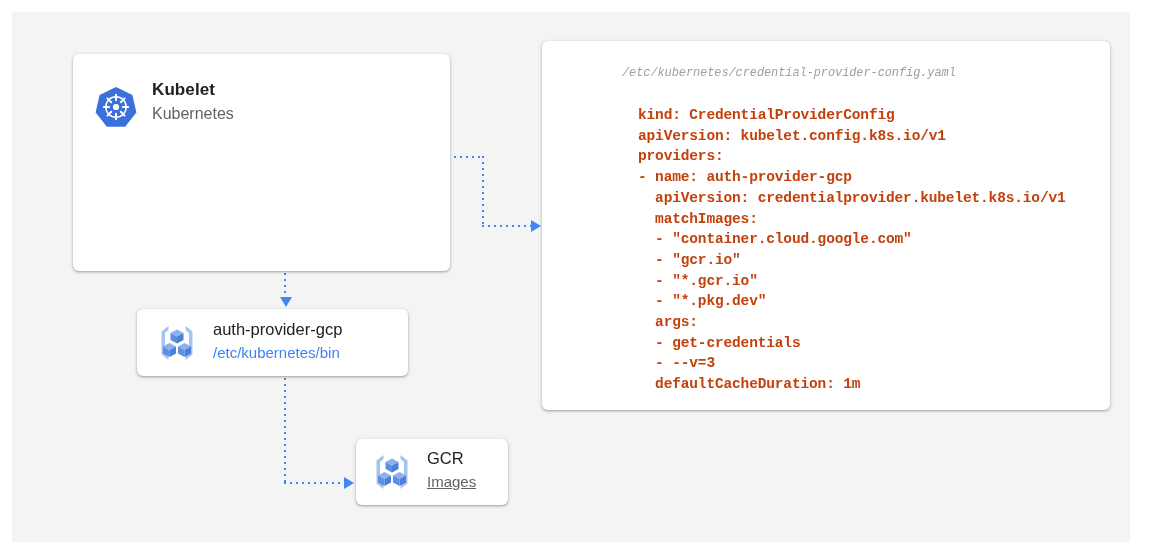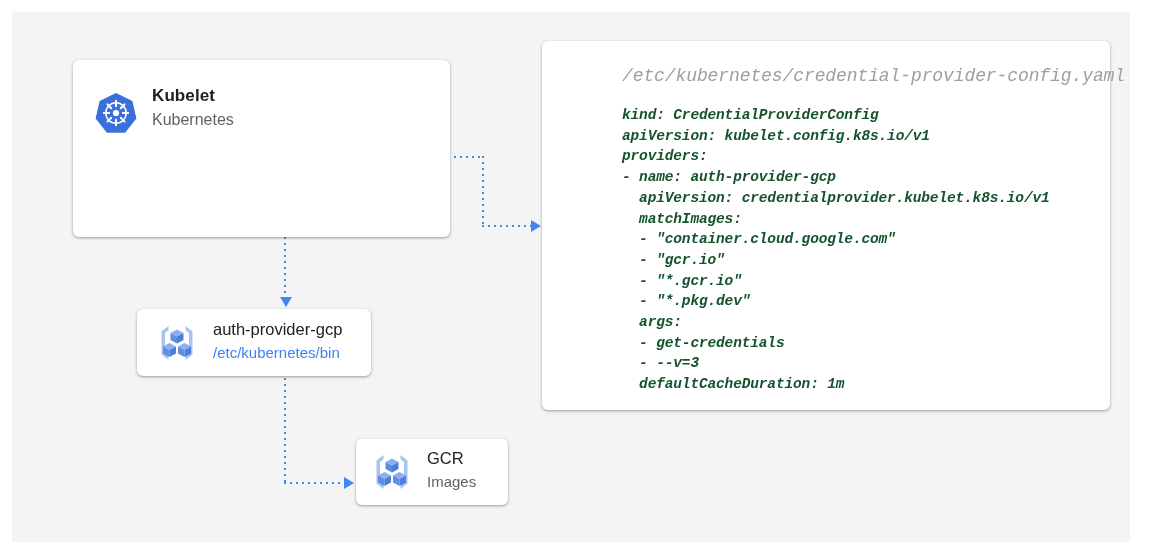--- a/index.html
+++ b/index.html
@@ -26,23 +26,23 @@
   .card {
     position: absolute;
     background: #ffffff;
     border-radius: 6px;
     box-shadow: 0 1px 2px rgba(60,64,67,0.30), 0 1px 3px 1px rgba(60,64,67,0.15);
   }
 
   
   #kubelet-card {
     left: 61px;
-    top: 48px;
+    top: 42px;
     width: 377px;
-    height: 177px;
+    height: 217px;
   }
   #kubelet-card .k8s-logo {
     position: absolute;
     left: 21px;
     top: 31px;
     width: 44px;
     height: 44px;
   }
   #kubelet-card .title {
     position: absolute;
@@ -74,21 +74,21 @@
     top: 116px;
     font-size: 14.5px;
     color: #5f6368;
     white-space: nowrap;
   }
 
   
   #provider-card {
     left: 125px;
     top: 297px;
-    width: 234px;
+    width: 271px;
     height: 67px;
   }
   #provider-card .cubes {
     position: absolute;
     left: 18px;
     top: 12px;
     width: 44px;
     height: 44px;
   }
   #provider-card .title {
@@ -126,50 +126,50 @@
     top: 10px;
     font-size: 16.5px;
     color: #202124;
   }
   #gcr-card .subtitle {
     position: absolute;
     left: 71px;
     top: 34px;
     font-size: 15px;
     color: #5f6368;
+    text-decoration: underline;
   }
 
   
   #code-card {
     left: 530px;
     top: 29px;
     width: 568px;
     height: 369px;
   }
   #code-card .path {
     position: absolute;
     left: 80px;
     top: 25px;
     font-family: "Liberation Mono", "DejaVu Sans Mono", monospace;
     font-style: italic;
-    font-size: 18px;
+    font-size: 12px;
     color: #9aa0a6;
     white-space: pre;
     letter-spacing: -0.1px;
   }
   #code-card .yaml {
     position: absolute;
-    left: 80px;
+    left: 96px;
     top: 64px;
     font-family: "Liberation Mono", "DejaVu Sans Mono", monospace;
-    font-style: italic;
     font-weight: bold;
     font-size: 14.5px;
     line-height: 20.7px;
-    color: #14532d;
+    color: #c2410c;
     white-space: pre;
     letter-spacing: -0.15px;
   }
   #code-card .yaml .line { display: block; }
 
   
   .dot-h {
     position: absolute;
     height: 2px;
     background-image: linear-gradient(to right, #4285f4 2px, rgba(0,0,0,0) 2px);

